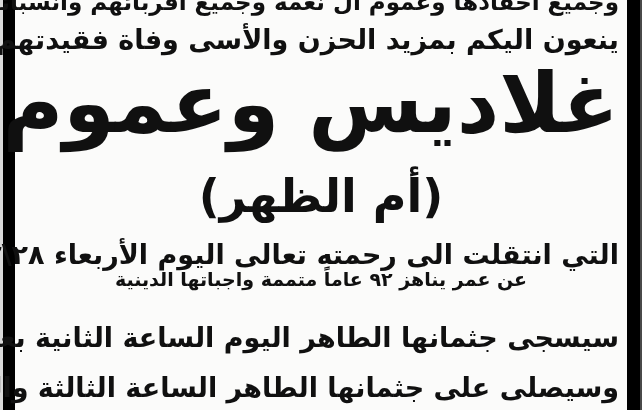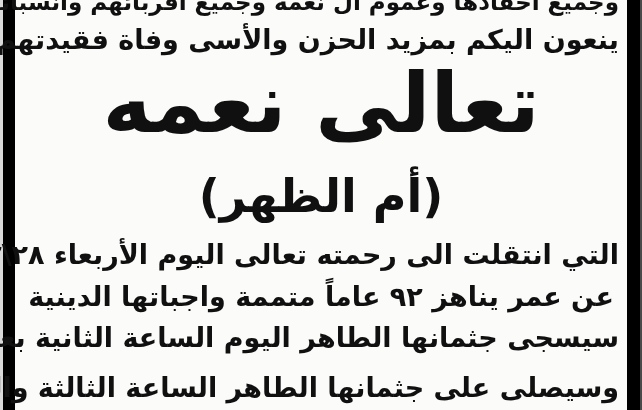--- a/index.html
+++ b/index.html
@@ -40,39 +40,39 @@
     font-weight: bold;
     line-height: 1.25;
     white-space: nowrap;
     color: #101010;
   }
   .relatives-line { top: -12px; font-size: 23px; }
   .announce-line  { top: 23px;  font-size: 27px; }
   .deceased-name  { top: 56px;  font-size: 83px; line-height: 1.15; letter-spacing: 1px; }
   .kunya-line     { top: 168px; font-size: 46px; }
   .death-line     { top: 238px; font-size: 27px; }
-  .age-line       { top: 280px; font-size: 27px; }
+  .age-line       { top: 268px; font-size: 19px; }
   .viewing-line   { top: 321px; font-size: 27px; }
   .prayer-line    { top: 371px; font-size: 27px; }
 </style>
 </head>
 <body>
 
 <div class="page">
   <div class="edge-strip edge-left"></div>
   <div class="edge-strip edge-right"></div>
   <div class="frame-bar frame-left"></div>
   <div class="frame-bar frame-right"></div>
 
   <div class="content">
     <div class="line relatives-line">وجميع أحفادها وعموم آل نعمه وجميع أقربائهم وأنسبائهم في البلاد والخارج</div>
 
     <div class="line announce-line">ينعون اليكم بمزيد الحزن والأسى وفاة فقيدتهم الغالية المرحومة</div>
 
-    <div class="line deceased-name">تعالى نعمه</div>
+    <div class="line deceased-name">غلاديس وعموم</div>
 
     <div class="line kunya-line">(أم الظهر)</div>
 
     <div class="line death-line">التي انتقلت الى رحمته تعالى اليوم الأربعاء ٢٨\٢\٢٠١٨</div>
 
     <div class="line age-line">عن عمر يناهز ٩٢ عاماً متممة واجباتها الدينية</div>
 
     <div class="line viewing-line">سيسجى جثمانها الطاهر اليوم الساعة الثانية بعد الظهر</div>
 
     <div class="line prayer-line">وسيصلى على جثمانها الطاهر الساعة الثالثة والنصف بعد الظهر</div>

